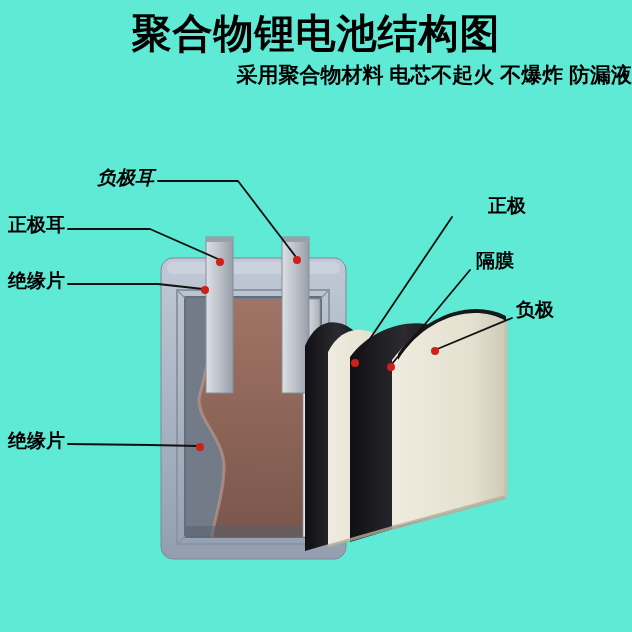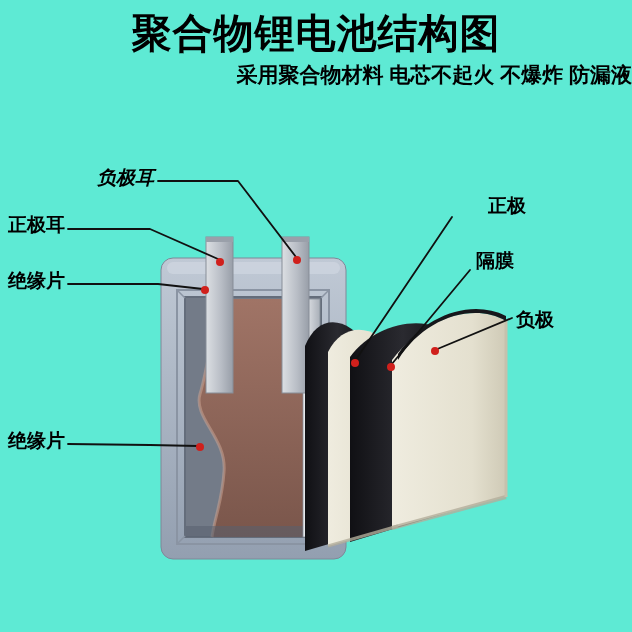--- a/index.html
+++ b/index.html
@@ -25,21 +25,21 @@
   .lbl {
     position:absolute; font-size:19px; font-weight:bold; color:#000;
     white-space:nowrap; line-height:1.1;
   }
   .lbl-negative-tab   { left:97px;  top:168px;font-style:italic; }
   .lbl-positive-tab   { left:8px;   top:216px;font-family:Liberation Mono, monospace; }
   .lbl-insul-top      { left:8px;   top:271px; }
   .lbl-insul-bottom   { left:8px;   top:431px; }
   .lbl-positive-el    { left:445px; top:196px;margin-left:43px; }
   .lbl-separator      { left:476px; top:251px; }
-  .lbl-negative-el    { left:516px; top:300px;margin-top:10px; }
+  .lbl-negative-el    { left:516px; top:300px; }
   .leader { stroke:#111; stroke-width:1.8; fill:none; stroke-linecap:round; stroke-linejoin:round; }
 </style>
 </head>
 <body>
 
 <div class="page">
 
   <h1 class="title">聚合物锂电池结构图</h1>
   <div class="subtitle">采用聚合物材料 电芯不起火 不爆炸 防漏液</div>
 

